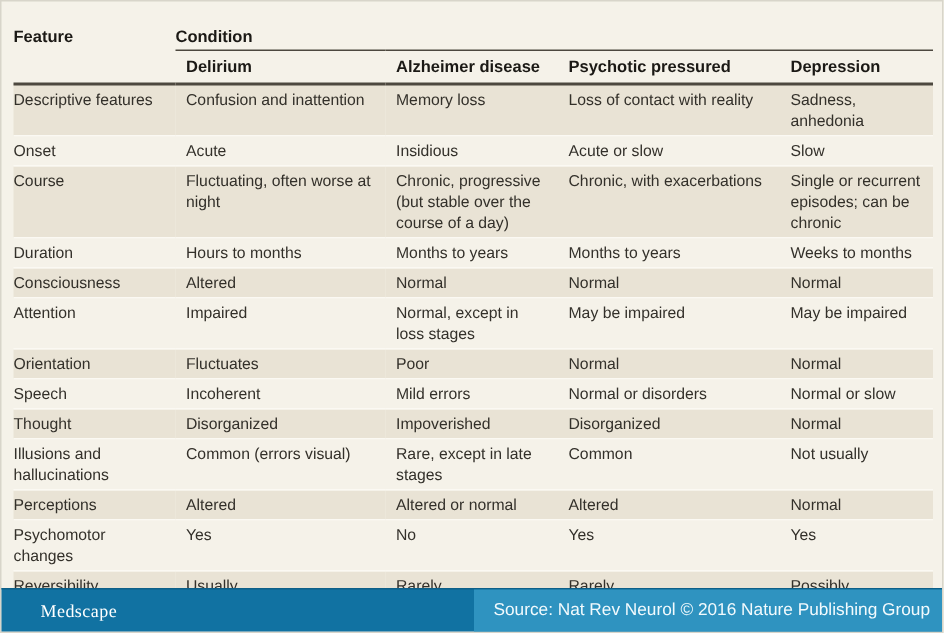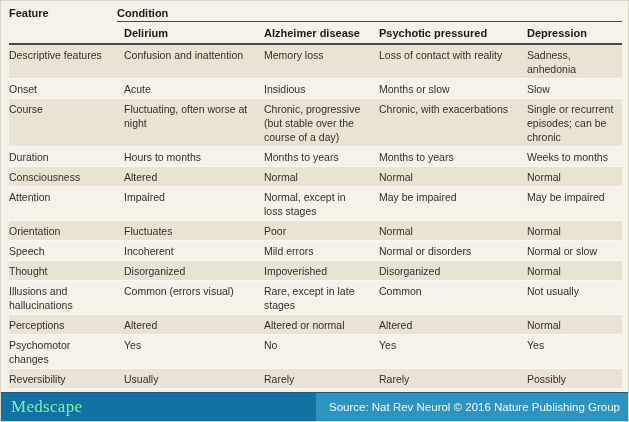--- a/index.html
+++ b/index.html
@@ -6,21 +6,21 @@
   body {
     width:629px; height:422px;
     background:var(--page-bg, #f5f2e9);
     font-family:"Liberation Sans", sans-serif;
     color:var(--text, #33302a);
     overflow:hidden;
     box-sizing:border-box;
     border:1px solid var(--frame-border, #d8d5ca);
     display:flex; flex-direction:column;
   }
-  .table-wrap { flex:1; padding:0 8px; overflow:hidden; }
+  .table-wrap { flex:1; padding:12px 8px; overflow:hidden; }
   table {
     border-collapse:collapse; table-layout:fixed;
     width:613px; font-size:10.5px; line-height:14px;
   }
   col.c-feature   { width:108px; }
   col.c-delirium  { width:140px; }
   col.c-alzheimer { width:115px; }
   col.c-psychotic { width:148px; }
   col.c-depress   { width:102px; }
 
@@ -50,22 +50,22 @@
   tbody tr:nth-child(even) { background:var(--page-bg, #f5f2e9); }
 
   .footer {
     height:28px; flex:0 0 28px;
     background:var(--footer-bg, #1172a2);
     border-top:1px solid var(--footer-edge, #0d5f88);
     display:flex; align-items:stretch; justify-content:space-between;
   }
   .logo {
     font-family:"Liberation Serif", serif;
-    color:#86efac; font-size:17px; letter-spacing:0.3px;
-    padding-left:10px; align-self:center;
+    color:#ffffff; font-size:12px; letter-spacing:0.3px;
+    padding-left:26px; align-self:center;
   }
   .source-box {
     background:var(--source-bg, #2f93c0);
     color:#f2fafd; font-size:11.5px;
     display:flex; align-items:center;
     padding:0 8px 0 13px;
   }
 </style>
 </head>
 <body>
@@ -96,21 +96,21 @@
         <td class="feature-cell">Descriptive features</td>
         <td>Confusion and inattention</td>
         <td>Memory loss</td>
         <td>Loss of contact with reality</td>
         <td>Sadness, anhedonia</td>
       </tr>
       <tr>
         <td class="feature-cell">Onset</td>
         <td>Acute</td>
         <td>Insidious</td>
-        <td>Months or slow</td>
+        <td>Acute or slow</td>
         <td>Slow</td>
       </tr>
       <tr>
         <td class="feature-cell">Course</td>
         <td>Fluctuating, often worse at night</td>
         <td>Chronic, progressive (but stable over the course of a day)</td>
         <td>Chronic, with exacerbations</td>
         <td>Single or recurrent episodes; can be chronic</td>
       </tr>
       <tr>

